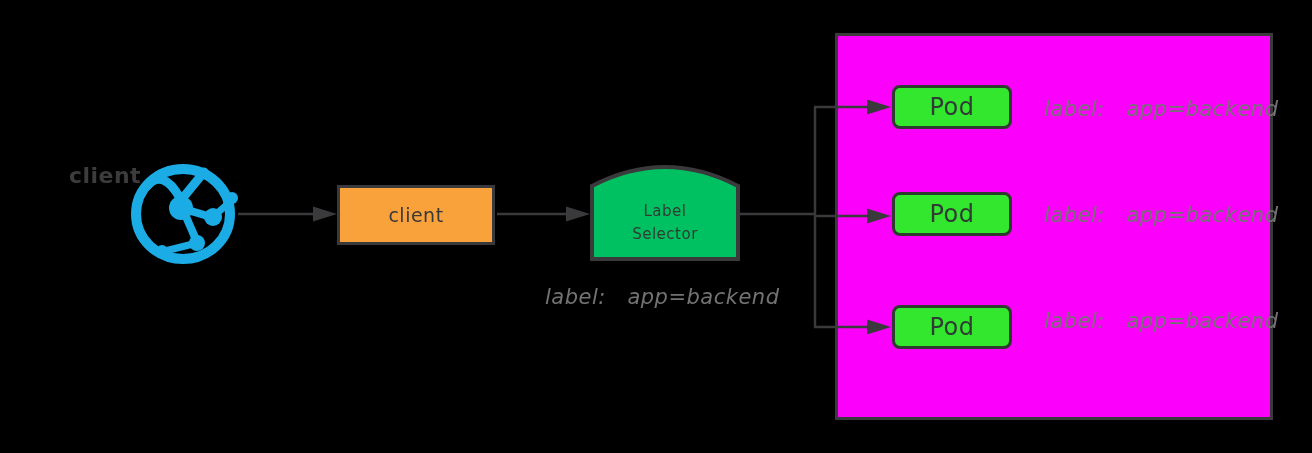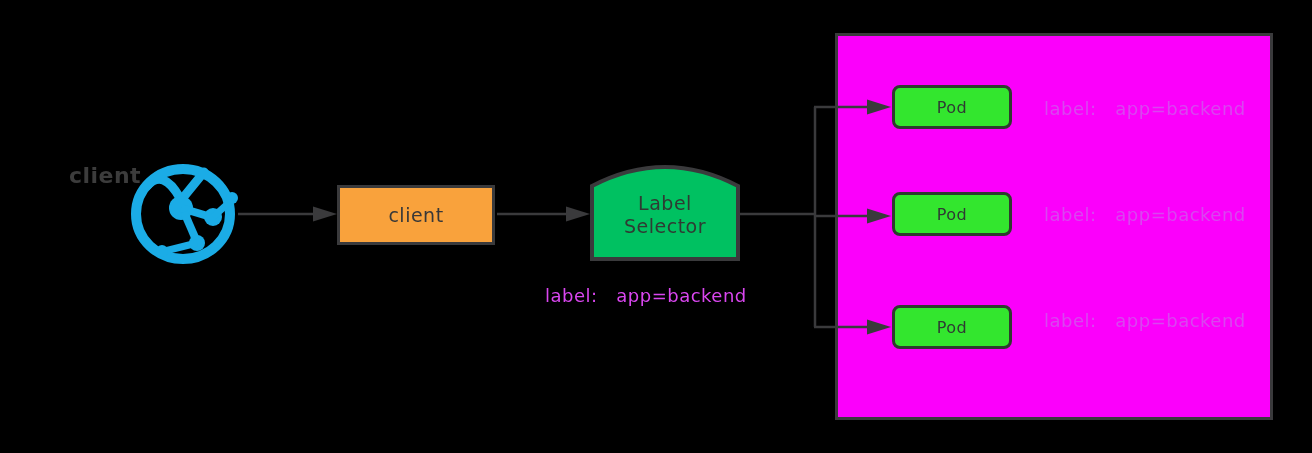--- a/index.html
+++ b/index.html
@@ -23,44 +23,44 @@
 
   .service-box {
     left: 337px; top: 185px; width: 152px; height: 54px;
     background: #f9a23c;
     border: 3px solid #3a3a3c;
     display: flex; align-items: center; justify-content: center;
     font-size: 19px; color: #383838; letter-spacing: 0.5px;
   }
 
   .selector-text {
-    left: 592px; top: 192px; width: 146px;
-    text-align: center; font-size: 19px; line-height: 23px;
+    left: 592px; top: 200px; width: 146px;
+    text-align: center; font-size: 15px; line-height: 23px;
     color: #2f3b33; letter-spacing: 0.5px;
   }
 
   .caption {
-    font-size: 18px; color: #d946ef;
-    white-space: pre; letter-spacing: 0.5px;
+    font-size: 21px; color: #737373;
+    white-space: pre; letter-spacing: 0.5px; font-style: italic;
   }
   .selector-caption { left: 545px; top: 285px; }
 
   .namespace-box {
     left: 835px; top: 33px; width: 432px; height: 381px;
     background: #fb00fb;
     border: 3px solid #3a3a3c;
   }
 
   .pod-box {
     left: 892px; width: 114px; height: 38px;
     background: #33e62e;
     border: 3px solid #2f3b2f;
     border-radius: 8px;
     display: flex; align-items: center; justify-content: center;
-    font-size: 16px; color: #2f3b33; letter-spacing: 0.5px;
+    font-size: 24px; color: #2f3b33; letter-spacing: 0.5px;
   }
   .pod-1 { top: 85px; }
   .pod-2 { top: 192px; }
   .pod-3 { top: 305px; }
 
   .pod-caption { left: 1044px; width: 220px; line-height: 26px; }
   .pod-caption-1 { top: 96px; }
   .pod-caption-2 { top: 202px; }
   .pod-caption-3 { top: 308px; }
 

